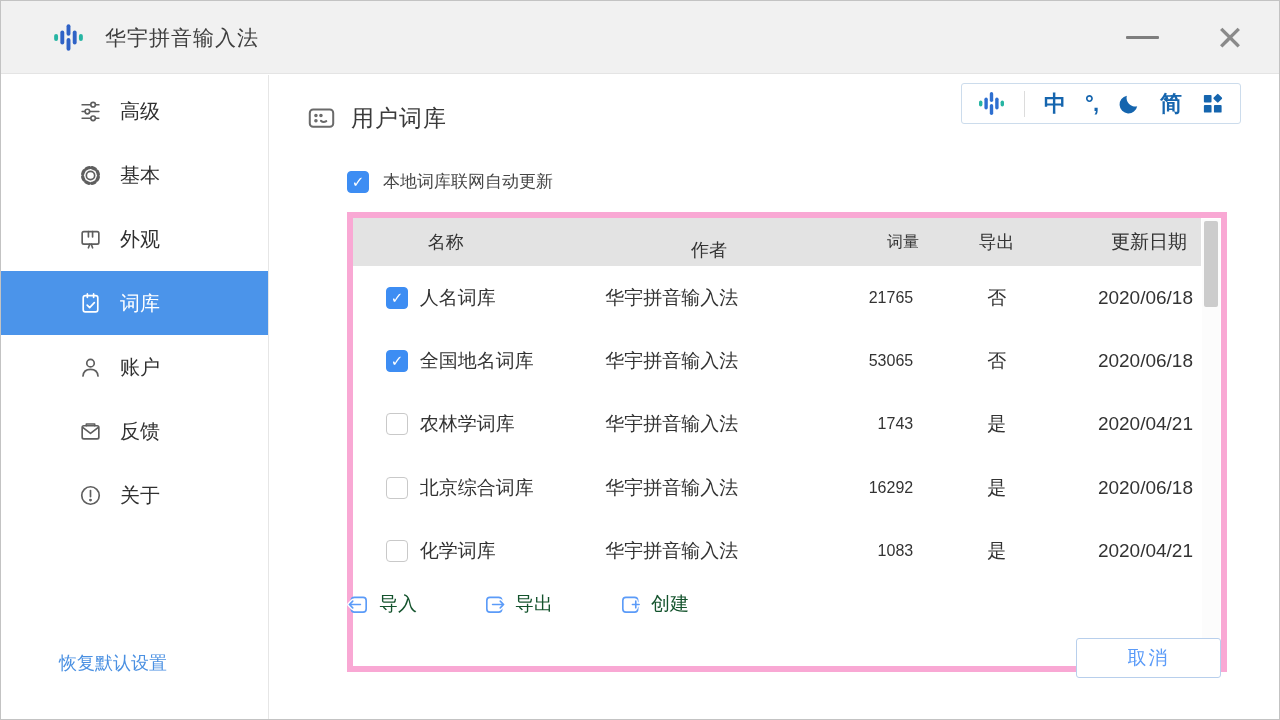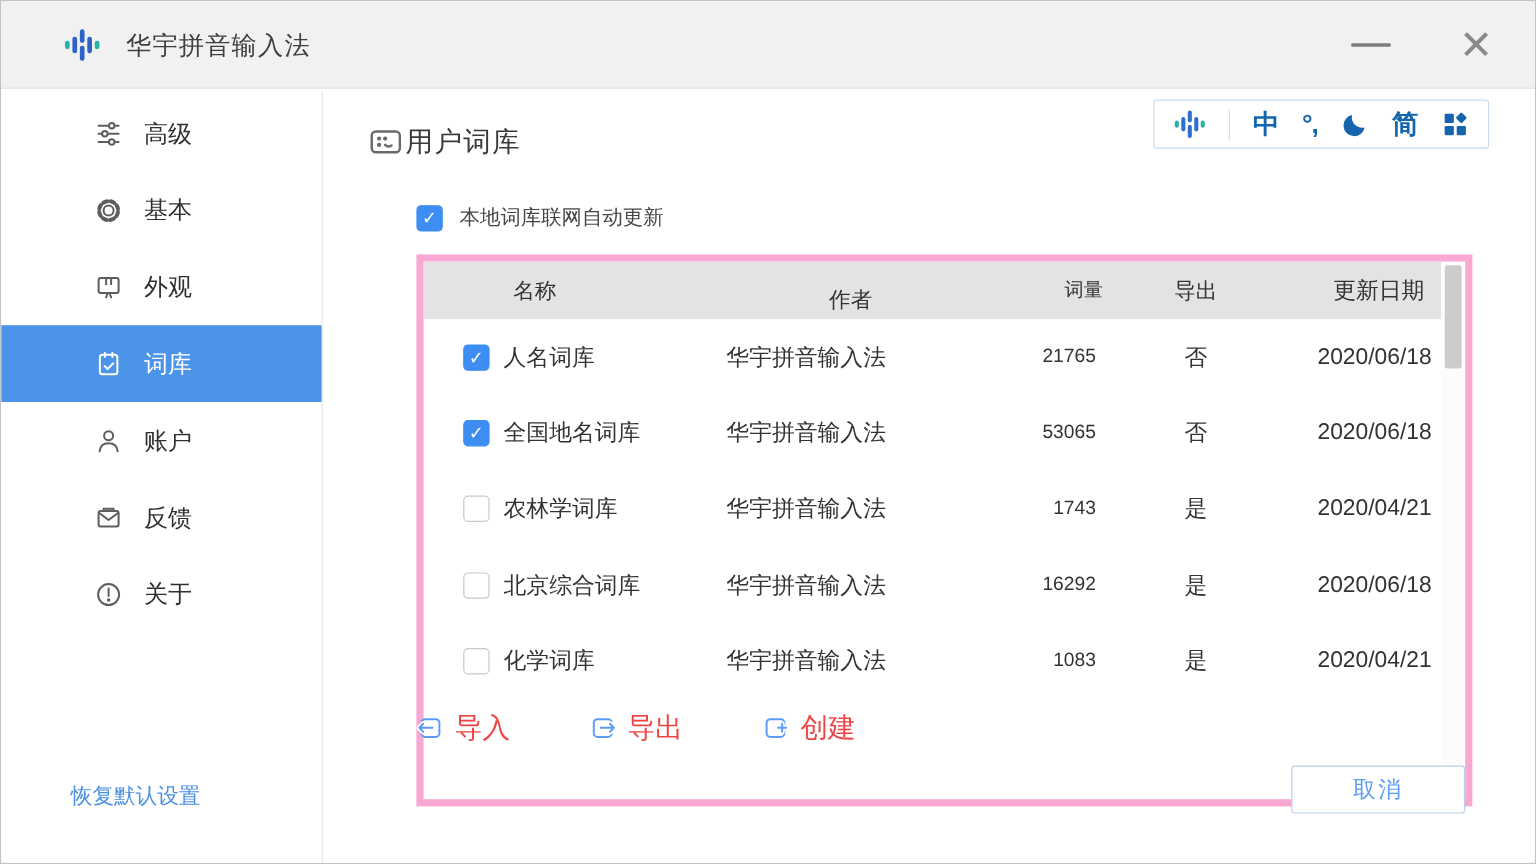--- a/index.html
+++ b/index.html
@@ -37,21 +37,21 @@
   .content { position:absolute; top:74px; left:269px; right:0; bottom:0; background:#fff; }
 
   .lang-toolbar { position:absolute; top:8px; right:38px; height:41px;
                   display:flex; align-items:center; gap:19px; padding:0 16px;
                   background:#fff; border:1px solid #ccdcec; border-radius:3px; }
   .lang-toolbar .tb-text { font-size:22px; font-weight:600; color:#1565ae; line-height:1; }
   .tb-punct { font-size:21px; letter-spacing:-1px; }
   .tb-divider { width:1px; height:26px; background:#dcdcdc; }
 
   .page-title-row { position:absolute; top:28px; left:37px; display:flex;
-                    align-items:center; gap:2px; }
+                    align-items:center; gap:15px; }
   .page-title { font-size:23px; color:#3a3a3a; letter-spacing:1px; }
 
   .auto-update-row { position:absolute; top:95px; left:77px; display:flex;
                      align-items:center; gap:14px; cursor:pointer; }
   .auto-update-row .label { font-size:17px; color:#464646; }
 
   .checkbox { width:22px; height:22px; border-radius:4px; background:#fff;
               border:1px solid #c9c9c9; display:flex; align-items:center;
               justify-content:center; flex:0 0 auto; }
   .checkbox.checked { background:#3d8df3; border-color:#3d8df3; }
@@ -73,22 +73,22 @@
   .thead .col-name { padding-left:15px; }
   .thead .col-author { text-align:center; padding-left:0;margin-top:16px; }
   .thead .col-count { padding-right:14px; }
   .thead .col-date { padding-right:14px; }
   .scrollbar { position:absolute; top:1px; right:1px; bottom:1px; width:18px; background:#fcfcfc; }
   .scroll-thumb { position:absolute; top:2px; left:2px; width:14px; height:86px;
                   background:#ccc; border-radius:2px; }
 
   
   .table-actions { position:absolute; top:516px; left:77px; display:flex; gap:66px; }
-  .action-link { display:flex; align-items:center; gap:9px; color:#ef4444;
-                 font-size:23px; cursor:pointer; }
+  .action-link { display:flex; align-items:center; gap:9px; color:#14532d;
+                 font-size:19px; cursor:pointer; }
   .footer-buttons { position:absolute; top:563px; right:58px; display:flex; gap:18px; }
   .btn { height:40px; border-radius:3px; font-size:19px; display:flex;
          align-items:center; justify-content:center; cursor:pointer;
          font-family:inherit; letter-spacing:2px; }
   .btn-apply { width:147px; background:#4a92ee; color:#fff; border:1px solid #4a92ee; }
   .btn-cancel { width:145px; background:#fff; color:#5b9bf8; border:1px solid #b8cfec; }
 
   svg { display:block; }
 </style>
 </head>

